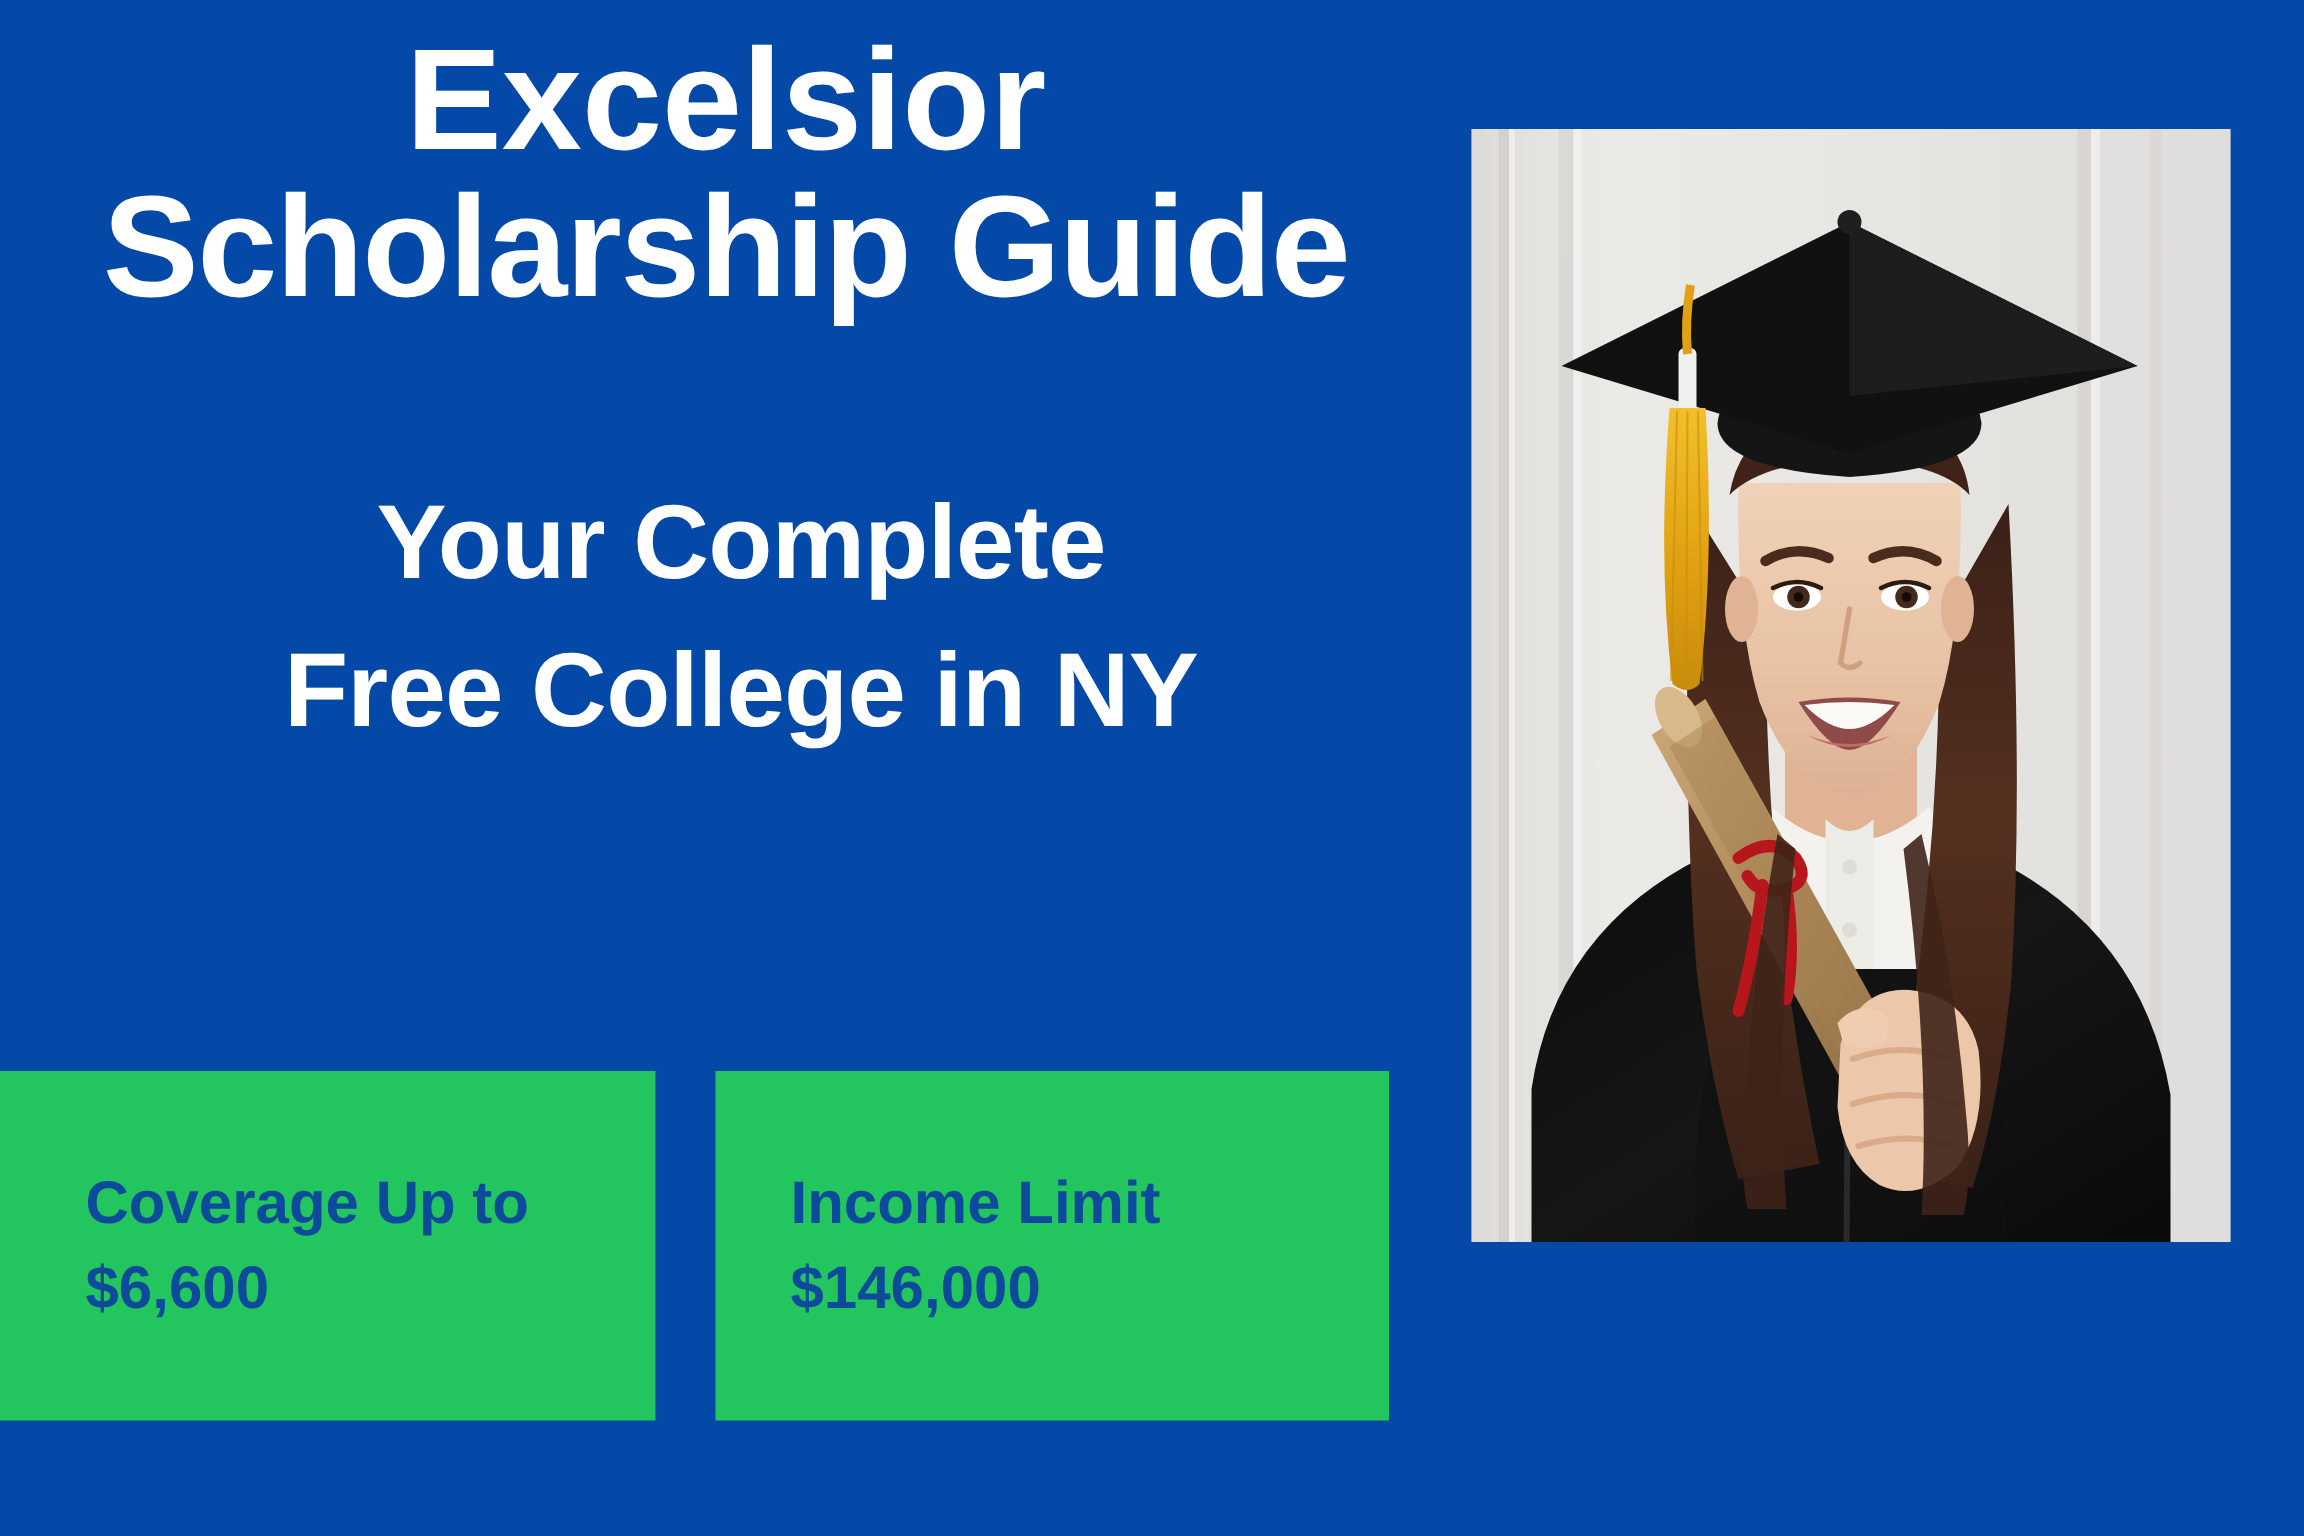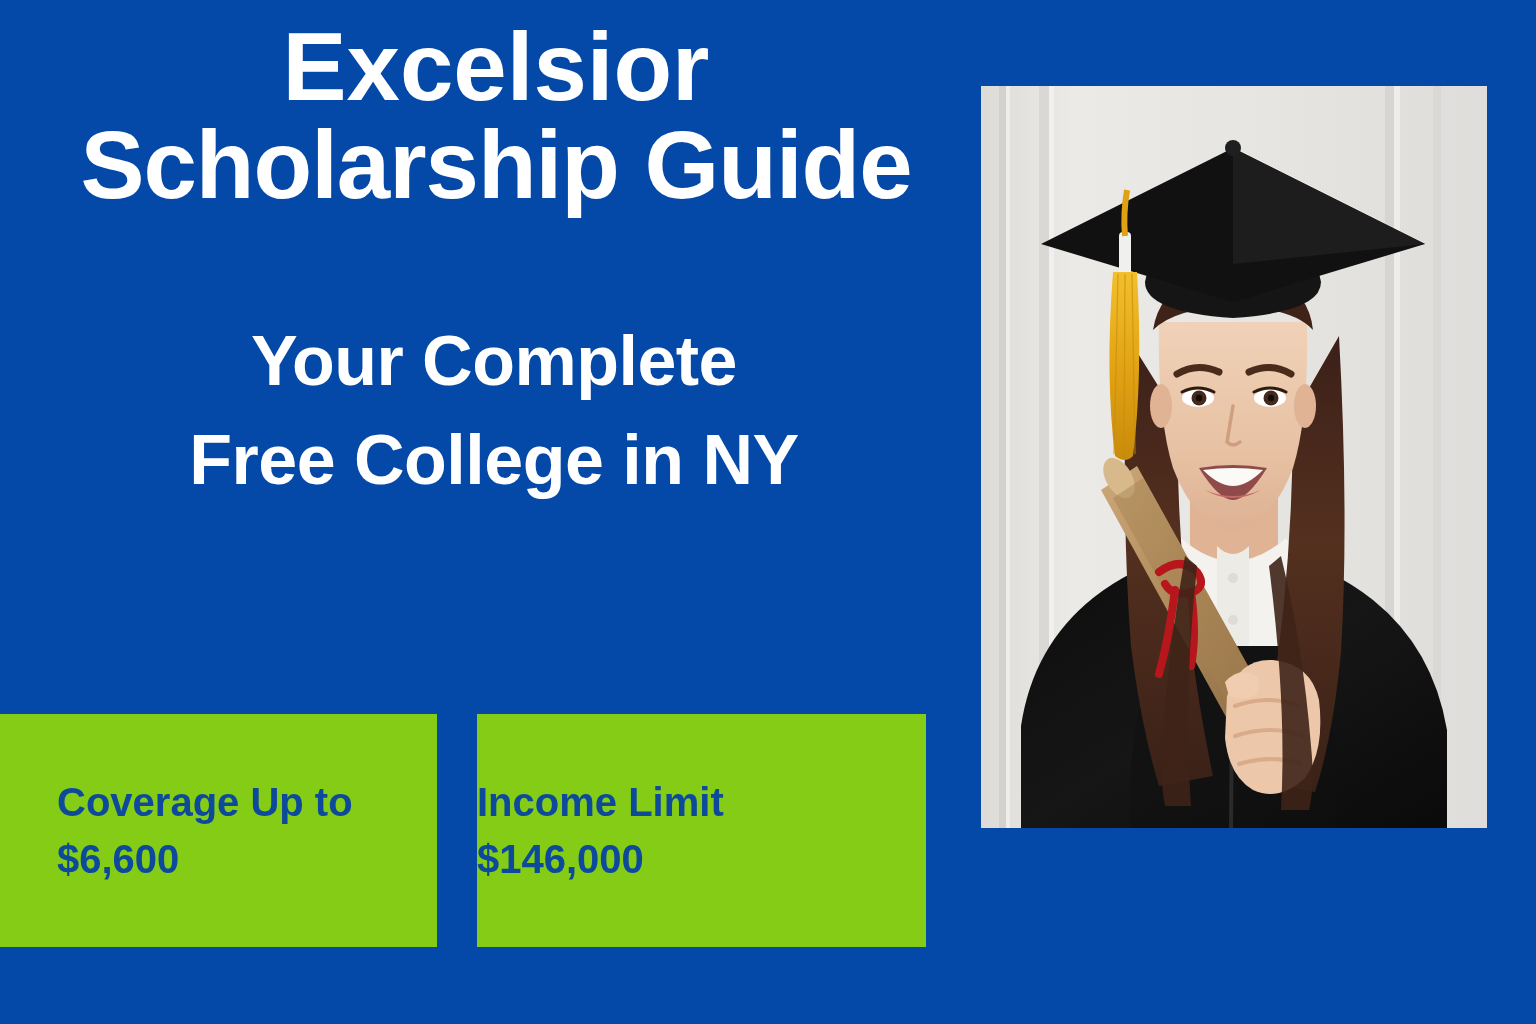--- a/index.html
+++ b/index.html
@@ -5,49 +5,49 @@
   html,body{margin:0;padding:0;}
   body{
     width:1536px;height:1024px;overflow:hidden;
     font-family:"Liberation Sans", sans-serif;
     background:#0549a8;
   }
   .canvas{position:relative;width:1536px;height:1024px;background:#0549a8;}
 
   
   .headline{
-    position:absolute;left:16px;top:18px;width:960px;
+    position:absolute;left:4px;top:18px;width:960px;
     text-align:center;color:#ffffff;
     font-size:96px;font-weight:bold;line-height:1.02;
     letter-spacing:-1px;
   }
   .headline .hl-line{display:block;white-space:nowrap;}
   .headline .hl-line.l1{letter-spacing:0px;}
 
   .subhead{
     position:absolute;left:0;top:312px;width:960px;
     text-align:center;color:#ffffff;
     font-size:70px;font-weight:bold;line-height:1.42;
     letter-spacing:-0.5px;
   }
   .subhead .sh-line{display:block;white-space:nowrap;margin-left:28px;}
 
   
   .card{
-    position:absolute;background:#84cc16;
+    position:absolute;background:#22c55e;
     display:flex;flex-direction:column;justify-content:center;
     box-sizing:border-box;
   }
   .card .c-label,.card .c-value{
     display:block;color:#0d4a9c;
     font-size:40px;font-weight:bold;line-height:1.42;
     white-space:nowrap;
   }
   #card-coverage{left:0;top:714px;width:437px;height:233px;padding-left:57px;}
-  #card-income{left:477px;top:714px;width:449px;height:233px;}
+  #card-income{left:477px;top:714px;width:449px;height:233px;padding-left:50px;}
 
   
   .photo{
     position:absolute;left:981px;top:86px;width:506px;height:742px;
     overflow:hidden;background:#e9e8e6;
   }
   .photo svg{display:block;width:100%;height:100%;}
 </style>
 </head>
 <body>

